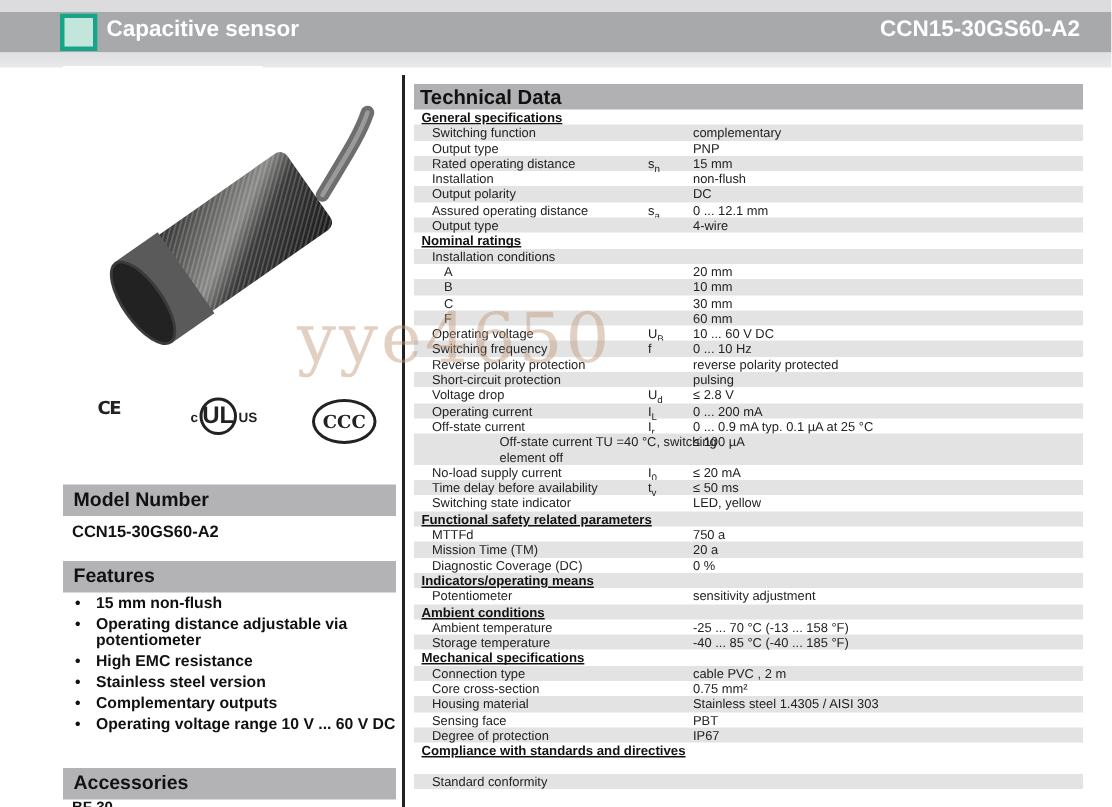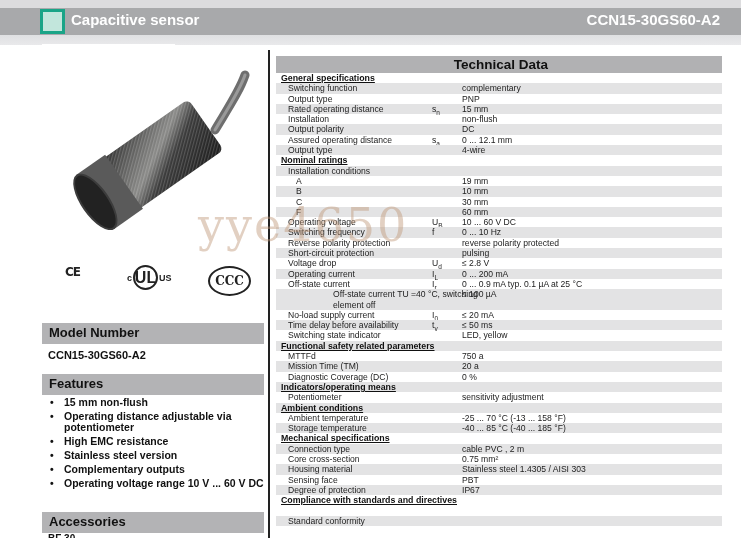--- a/index.html
+++ b/index.html
@@ -24,21 +24,21 @@
   .cert-ul .circ { width: 25px; height: 25px; border: 2px solid #222; border-radius: 50%; display: flex; align-items: center; justify-content: center; font-size: 16px; font-weight: bold; }
   .cert-ccc { left: 208px; top: 266px; width: 43px; height: 30px; border: 2px solid #222; border-radius: 50%; display: flex; align-items: center; justify-content: center; font-size: 12px; font-family: "DejaVu Serif", serif; text-align: center; }
 
   .sec-head { position: absolute; left: 42px; width: 222px; height: 21px; background: #b3b3b5; font-size: 13px; font-weight: bold; padding: 2px 0 0 7px; color: #111; }
   .model-num { position: absolute; left: 48px; top: 349px; font-size: 11px; font-weight: bold; }
   .features { position: absolute; left: 48px; top: 397px; width: 216px; list-style: none; }
   .features li { position: relative; padding-left: 16px; font-size: 10.5px; font-weight: bold; line-height: 11px; margin-bottom: 3px; }
   .features li::before { content: "•"; position: absolute; left: 2px; top: 0; }
   .acc-item { position: absolute; left: 48px; top: 533px; font-size: 10px; font-weight: bold; }
 
-  .td-head { position: absolute; left: 276px; top: 56px; width: 446px; height: 17px; background: #b1b1b3; font-size: 13.5px; font-weight: bold; padding: 0 0 0 4px; line-height: 17px; text-align: center; }
+  .td-head { position: absolute; left: 276px; top: 56px; width: 446px; height: 17px; background: #b1b1b3; font-size: 13.5px; font-weight: bold; padding: 0 0 0 4px; line-height: 17px; }
   .td { position: absolute; left: 276px; top: 73px; width: 446px; }
   .row { position: relative; height: 10.3px; font-size: 8.6px; line-height: 10.3px; color: #222; }
   .row.shade { background: #e3e3e4; }
   .row.group { font-weight: bold; padding-left: 5px; color: #111; font-size: 8.8px; text-decoration: underline; }
   .row .lbl { position: absolute; left: 12px; }
   .row .lbl.sub { left: 20px; }
   .row .sym { position: absolute; left: 156px; }
   .row .val { position: absolute; left: 186px; }
   .row.tall { height: 20.6px; }
   .row.tall .lbl { width: 150px; white-space: normal; line-height: 10.3px; margin-left: 37px; }
@@ -148,21 +148,21 @@
     </div>
     <div class="row group"><span>Nominal ratings</span></div>
     <div class="row shade">
       <span class="lbl">Installation conditions</span>
       <span class="sym"></span>
       <span class="val"></span>
     </div>
     <div class="row">
       <span class="lbl sub">A</span>
       <span class="sym"></span>
-      <span class="val">19 mm</span>
+      <span class="val">20 mm</span>
     </div>
     <div class="row shade">
       <span class="lbl sub">B</span>
       <span class="sym"></span>
       <span class="val">10 mm</span>
     </div>
     <div class="row">
       <span class="lbl sub">C</span>
       <span class="sym"></span>
       <span class="val">30 mm</span>

